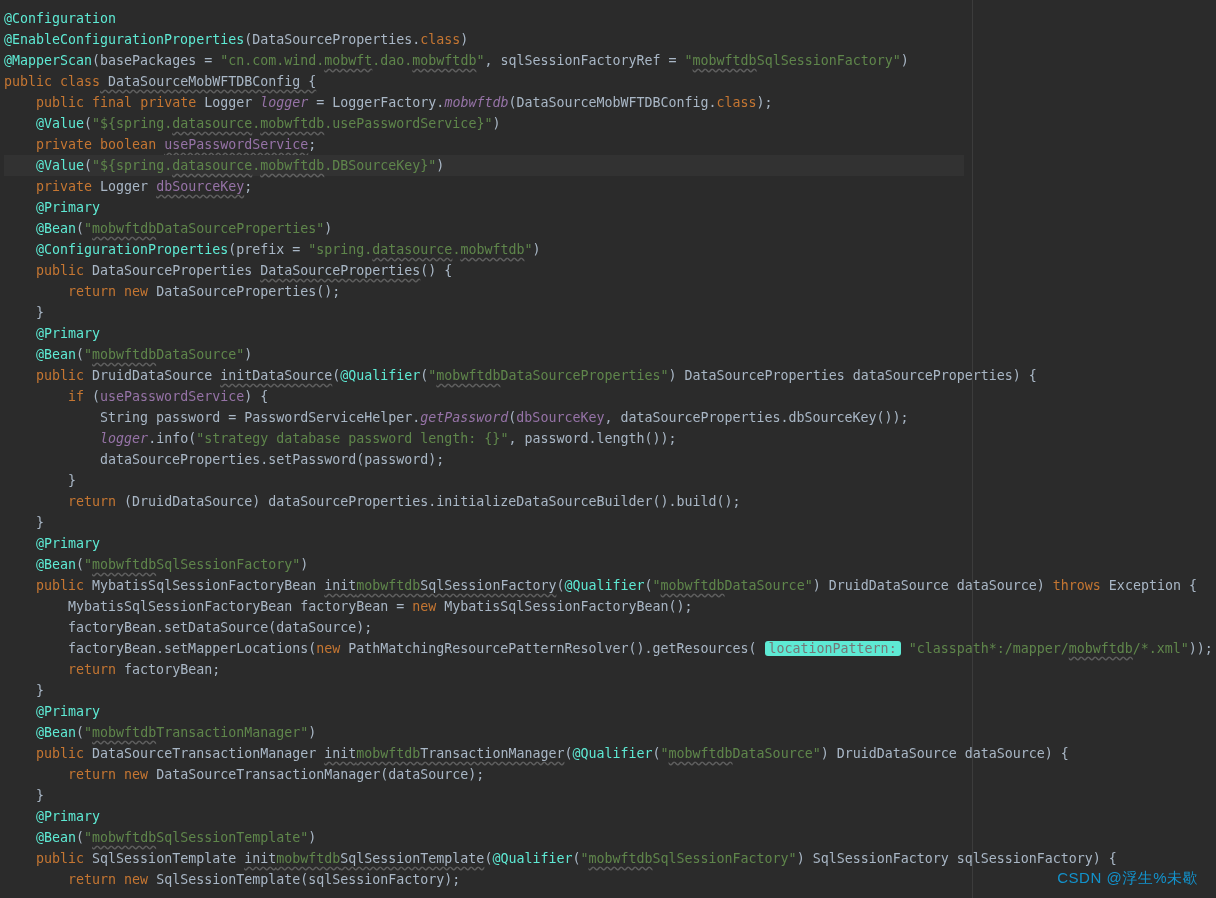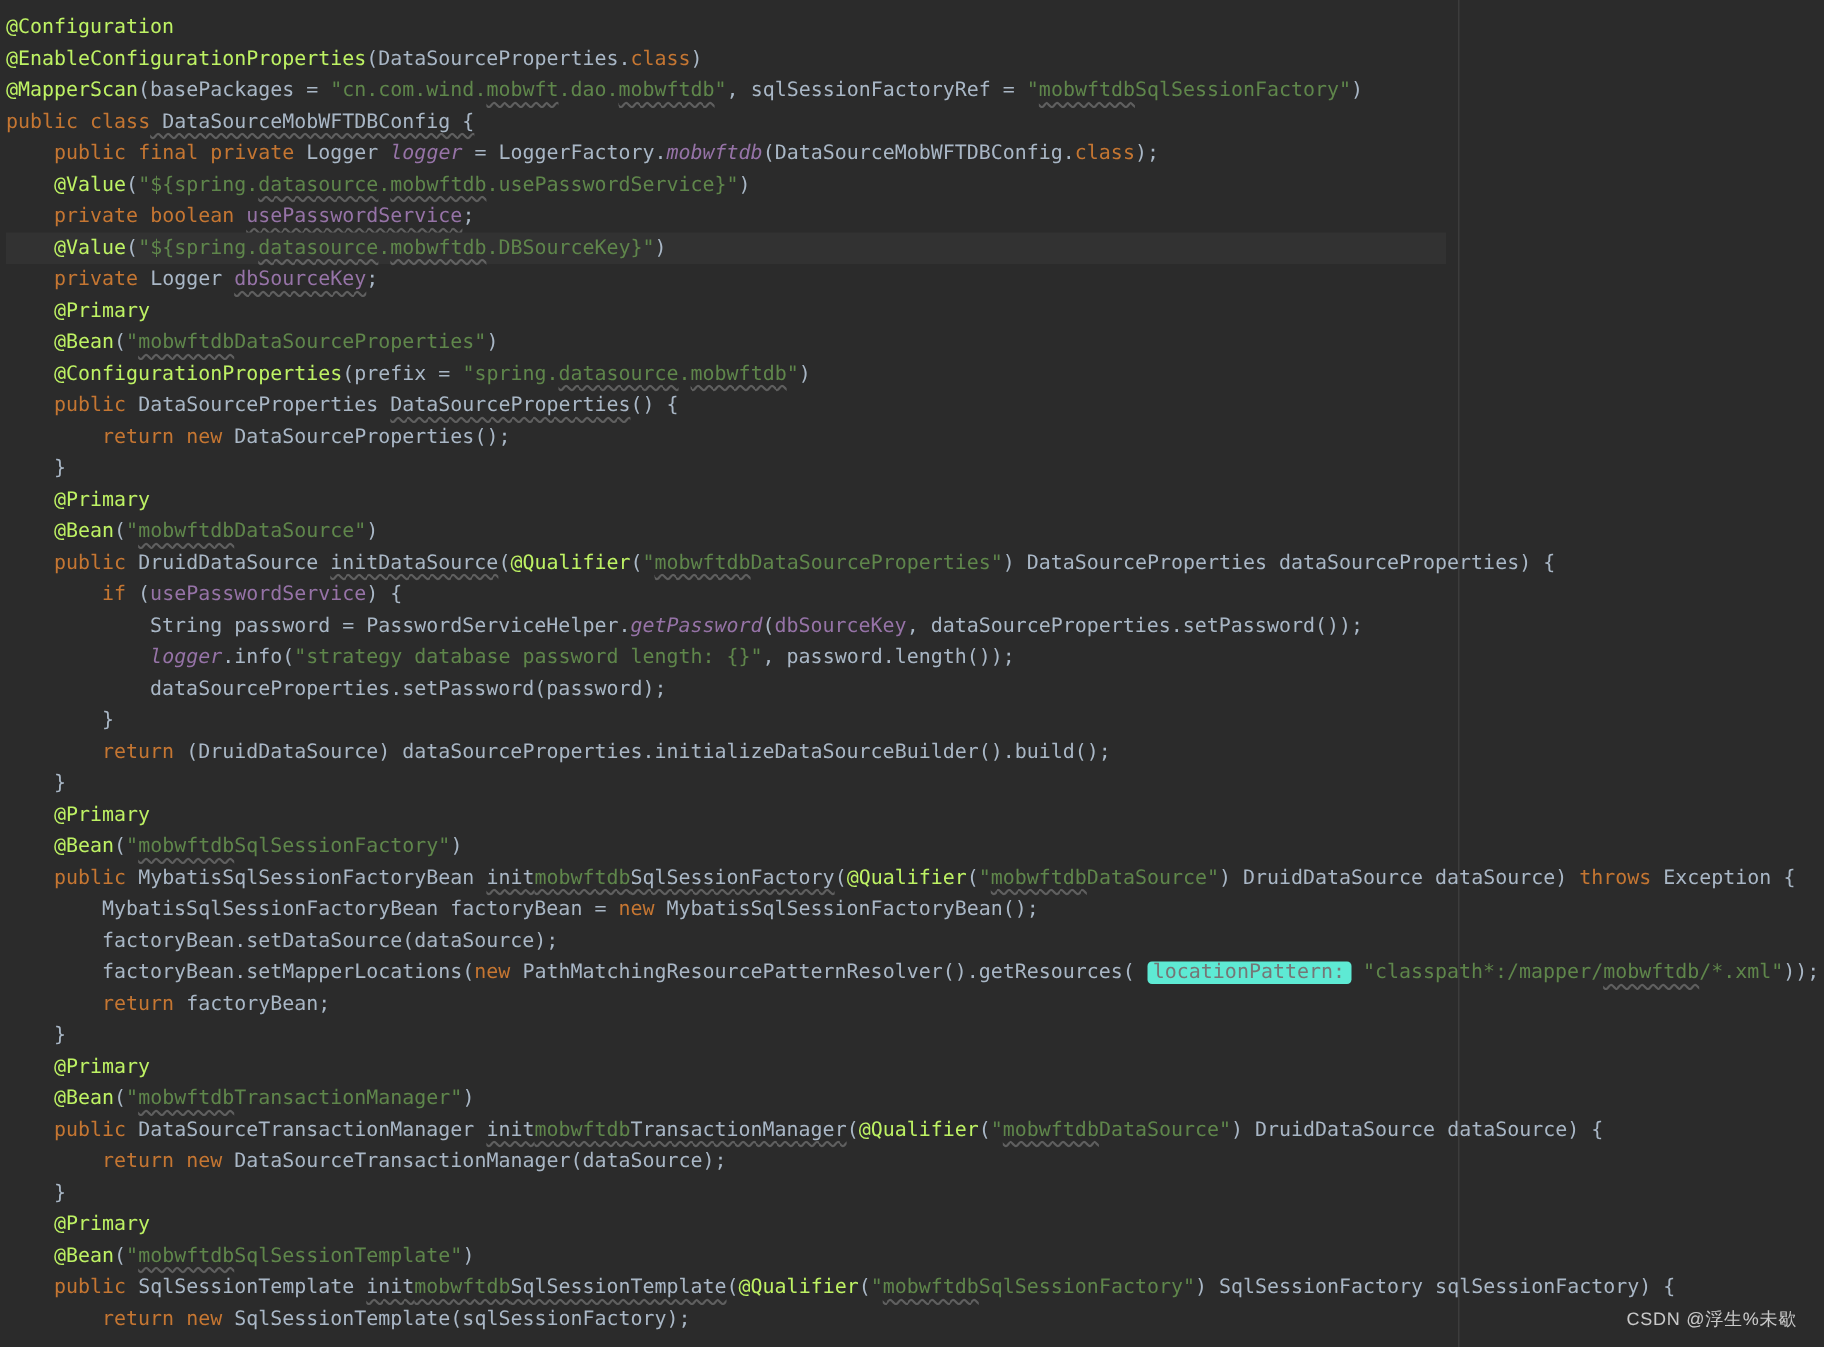--- a/index.html
+++ b/index.html
@@ -34,39 +34,39 @@
     line-height: 21px;
     white-space: pre;
     font-family: inherit;
   }
   .caret-line {
     background: #323232;
     display: inline-block;
     width: 960px;
   }
   
-  .ann   { color: #bef264; }   
+  .ann   { color: #5eead4; }   
   .kw    { color: #c57632; }   
   .meth  { color: #9673a7; font-style: italic; }  
   .str   { color: #5f864b; }   
   .cls   { color: #a9b7c6; }   
   .field { color: #9673a7; }   
   .var   { color: #9673a7; font-style: italic; } 
   .squig { text-decoration: underline dotted #606060; text-underline-offset: 2px; color: #5f864b;}
   .warn  { text-decoration: underline wavy rgba(130,130,130,.6); text-underline-offset: 3px; }
   .def   { color: #a9b7c6; }
   .pun   { color: #a9b7c6; }
   .hint  { color: #767676; background: #5eead4; padding:0 4px; border-radius:3px;}
   .watermark {
     position: absolute;
     right: 18px;
     bottom: 10px;
-    color: #e5e5e5;
+    color: #0ea5e9;
     font-family: sans-serif;
-    font-size: 12px;
+    font-size: 15px;
     opacity: .85;
     letter-spacing: .5px;
     text-align: right;
   }
 </style>
 </head>
 <body>
 
 <div class="editor">
 <pre class="code"><span><span class="ann">@Configuration</span></span>
@@ -81,21 +81,21 @@
 <span><span>    </span><span class="ann">@Primary</span></span>
 <span><span>    </span><span class="ann">@Bean</span><span class="pun">(</span><span class="str">"</span><span class="squig warn">mobwftdb</span><span class="str">DataSourceProperties"</span><span class="pun">)</span></span>
 <span><span>    </span><span class="ann">@ConfigurationProperties</span><span class="pun">(</span><span class="def">prefix</span><span class="pun"> = </span><span class="str">"spring.</span><span class="squig warn">datasource</span><span class="str">.</span><span class="squig warn">mobwftdb</span><span class="str">"</span><span class="pun">)</span></span>
 <span><span>    </span><span class="kw">public</span><span class="cls"> DataSourceProperties </span><span class="def warn">DataSourceProperties</span><span class="pun">() {</span></span>
 <span><span>        </span><span class="kw">return</span><span> </span><span class="kw">new</span><span class="def"> DataSourceProperties();</span></span>
 <span><span class="pun">    }</span></span>
 <span><span>    </span><span class="ann">@Primary</span></span>
 <span><span>    </span><span class="ann">@Bean</span><span class="pun">(</span><span class="str">"</span><span class="squig warn">mobwftdb</span><span class="str">DataSource"</span><span class="pun">)</span></span>
 <span><span>    </span><span class="kw">public</span><span class="cls"> DruidDataSource </span><span class="def warn">initDataSource</span><span class="pun">(</span><span class="ann">@Qualifier</span><span class="pun">(</span><span class="str">"</span><span class="squig warn">mobwftdb</span><span class="str">DataSourceProperties"</span><span class="def">) DataSourceProperties dataSourceProperties) {</span></span>
 <span><span>        </span><span class="kw">if</span><span class="pun"> (</span><span class="field">usePasswordService</span><span class="pun">) {</span></span>
-<span><span class="def">            String password = PasswordServiceHelper.</span><span class="meth">getPassword</span><span class="pun">(</span><span class="field">dbSourceKey</span><span class="def">, dataSourceProperties.setPassword());</span></span>
+<span><span class="def">            String password = PasswordServiceHelper.</span><span class="meth">getPassword</span><span class="pun">(</span><span class="field">dbSourceKey</span><span class="def">, dataSourceProperties.dbSourceKey());</span></span>
 <span><span>            </span><span class="var">logger</span><span class="def">.info(</span><span class="str">"strategy database password length: {}"</span><span class="def">, password.length());</span></span>
 <span><span class="def">            dataSourceProperties.setPassword(password);</span></span>
 <span><span class="pun">        }</span></span>
 <span><span>        </span><span class="kw">return</span><span class="def"> (DruidDataSource) dataSourceProperties.initializeDataSourceBuilder().build();</span></span>
 <span><span class="pun">    }</span></span>
 <span><span>    </span><span class="ann">@Primary</span></span>
 <span><span>    </span><span class="ann">@Bean</span><span class="pun">(</span><span class="str">"</span><span class="squig warn">mobwftdb</span><span class="str">SqlSessionFactory"</span><span class="pun">)</span></span>
 <span><span>    </span><span class="kw">public</span><span class="cls"> MybatisSqlSessionFactoryBean </span><span class="def warn">init</span><span class="squig warn">mobwftdb</span><span class="def warn">SqlSessionFactory</span><span class="pun">(</span><span class="ann">@Qualifier</span><span class="pun">(</span><span class="str">"</span><span class="squig warn">mobwftdb</span><span class="str">DataSource"</span><span class="def">) DruidDataSource dataSource) </span><span class="kw">throws</span><span class="def"> Exception {</span></span>
 <span><span class="def">        MybatisSqlSessionFactoryBean factoryBean = </span><span class="kw">new</span><span class="def"> MybatisSqlSessionFactoryBean();</span></span>
 <span><span class="def">        factoryBean.setDataSource(dataSource);</span></span>

